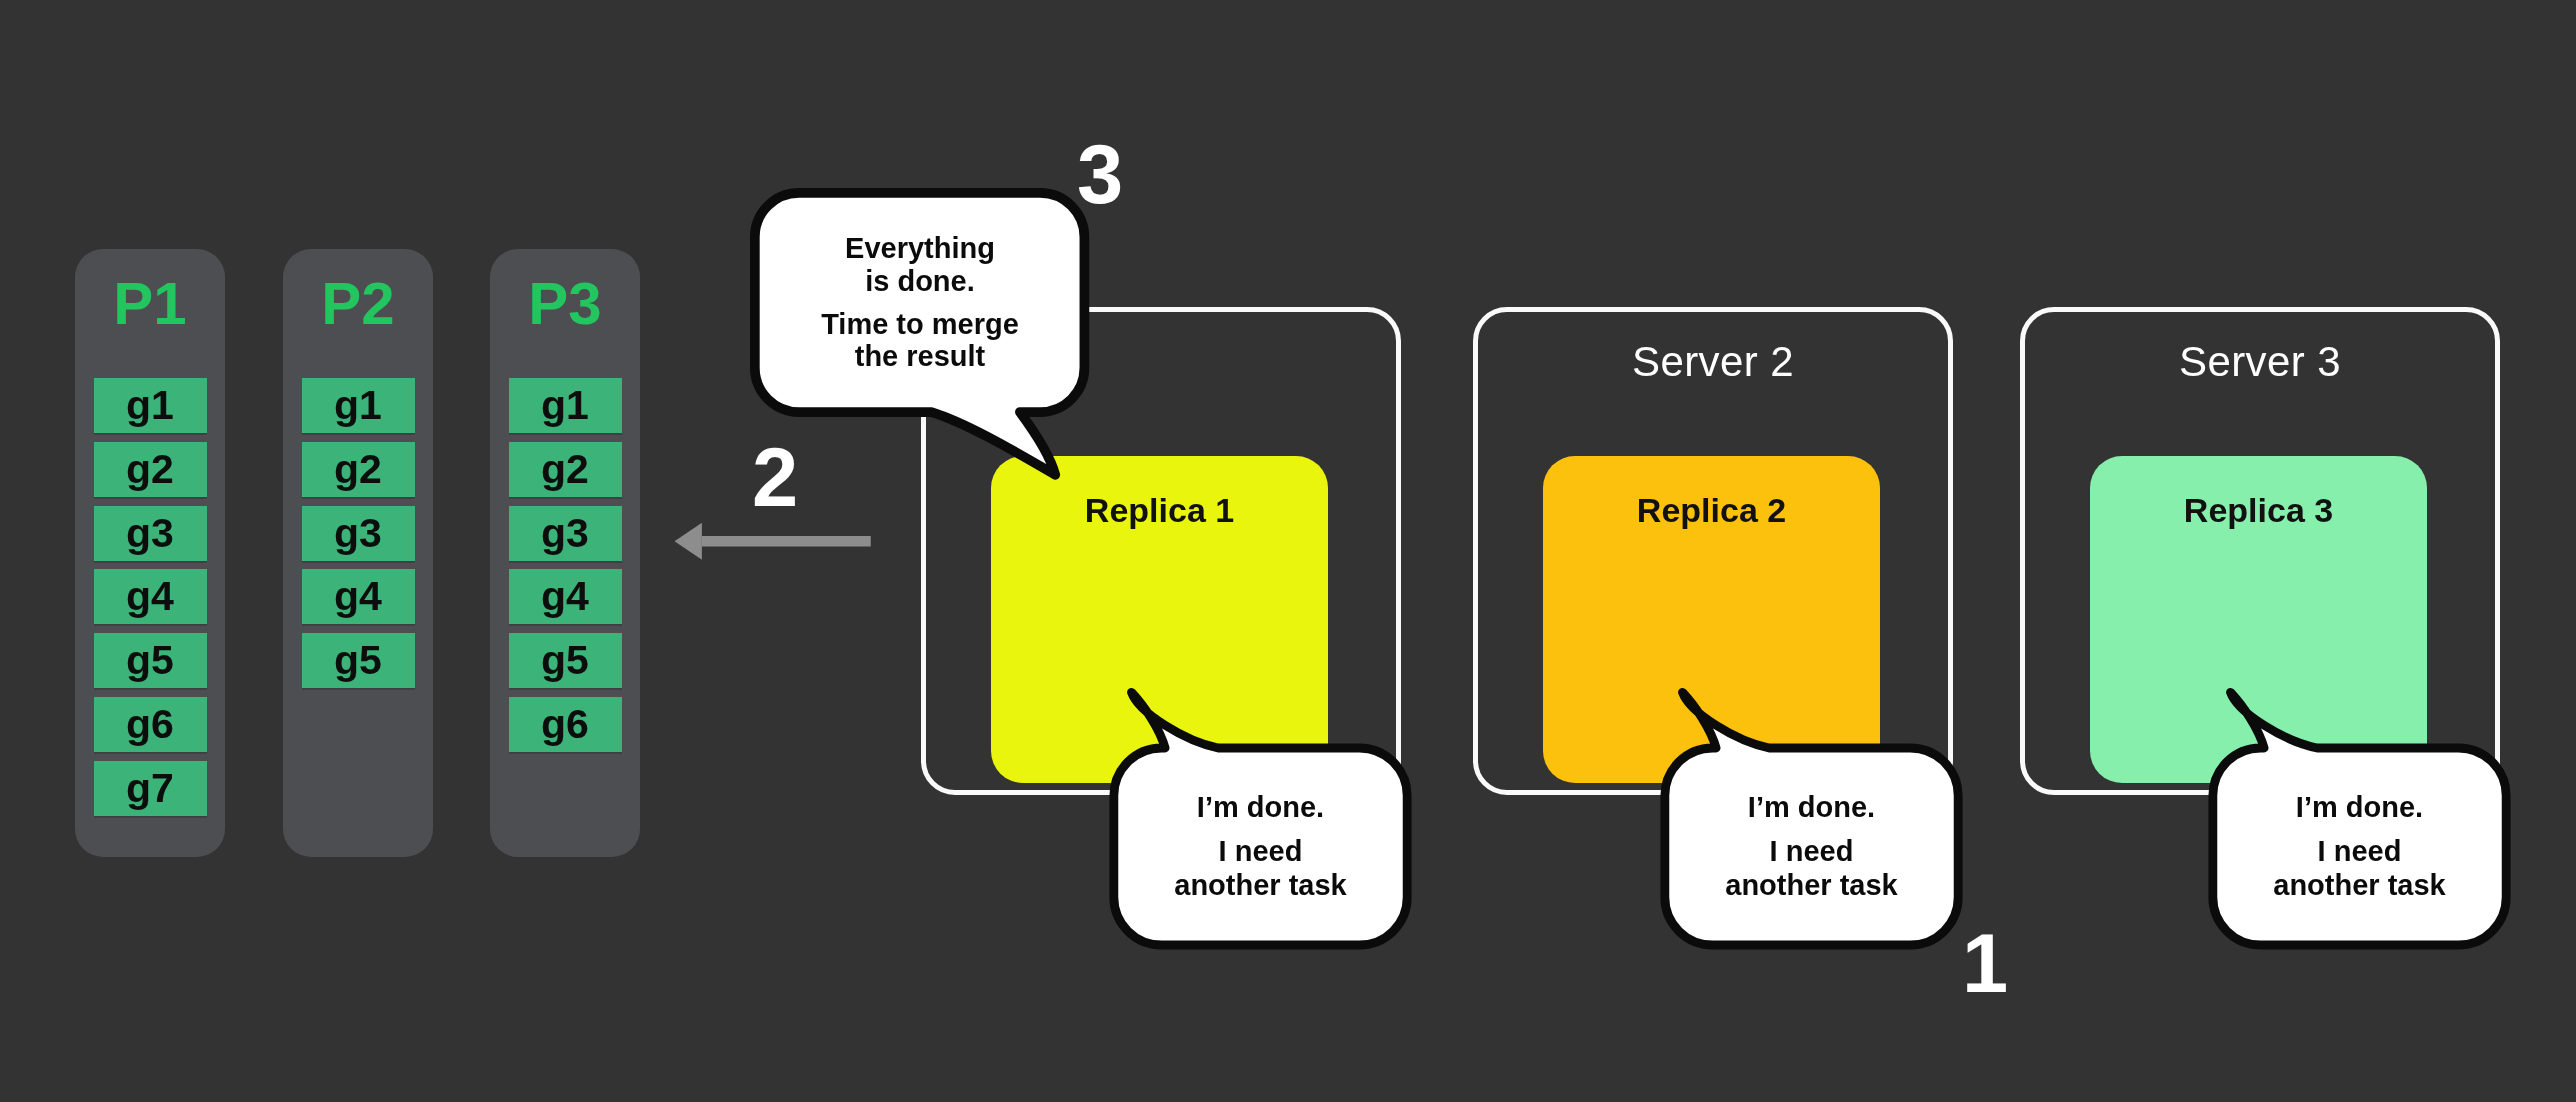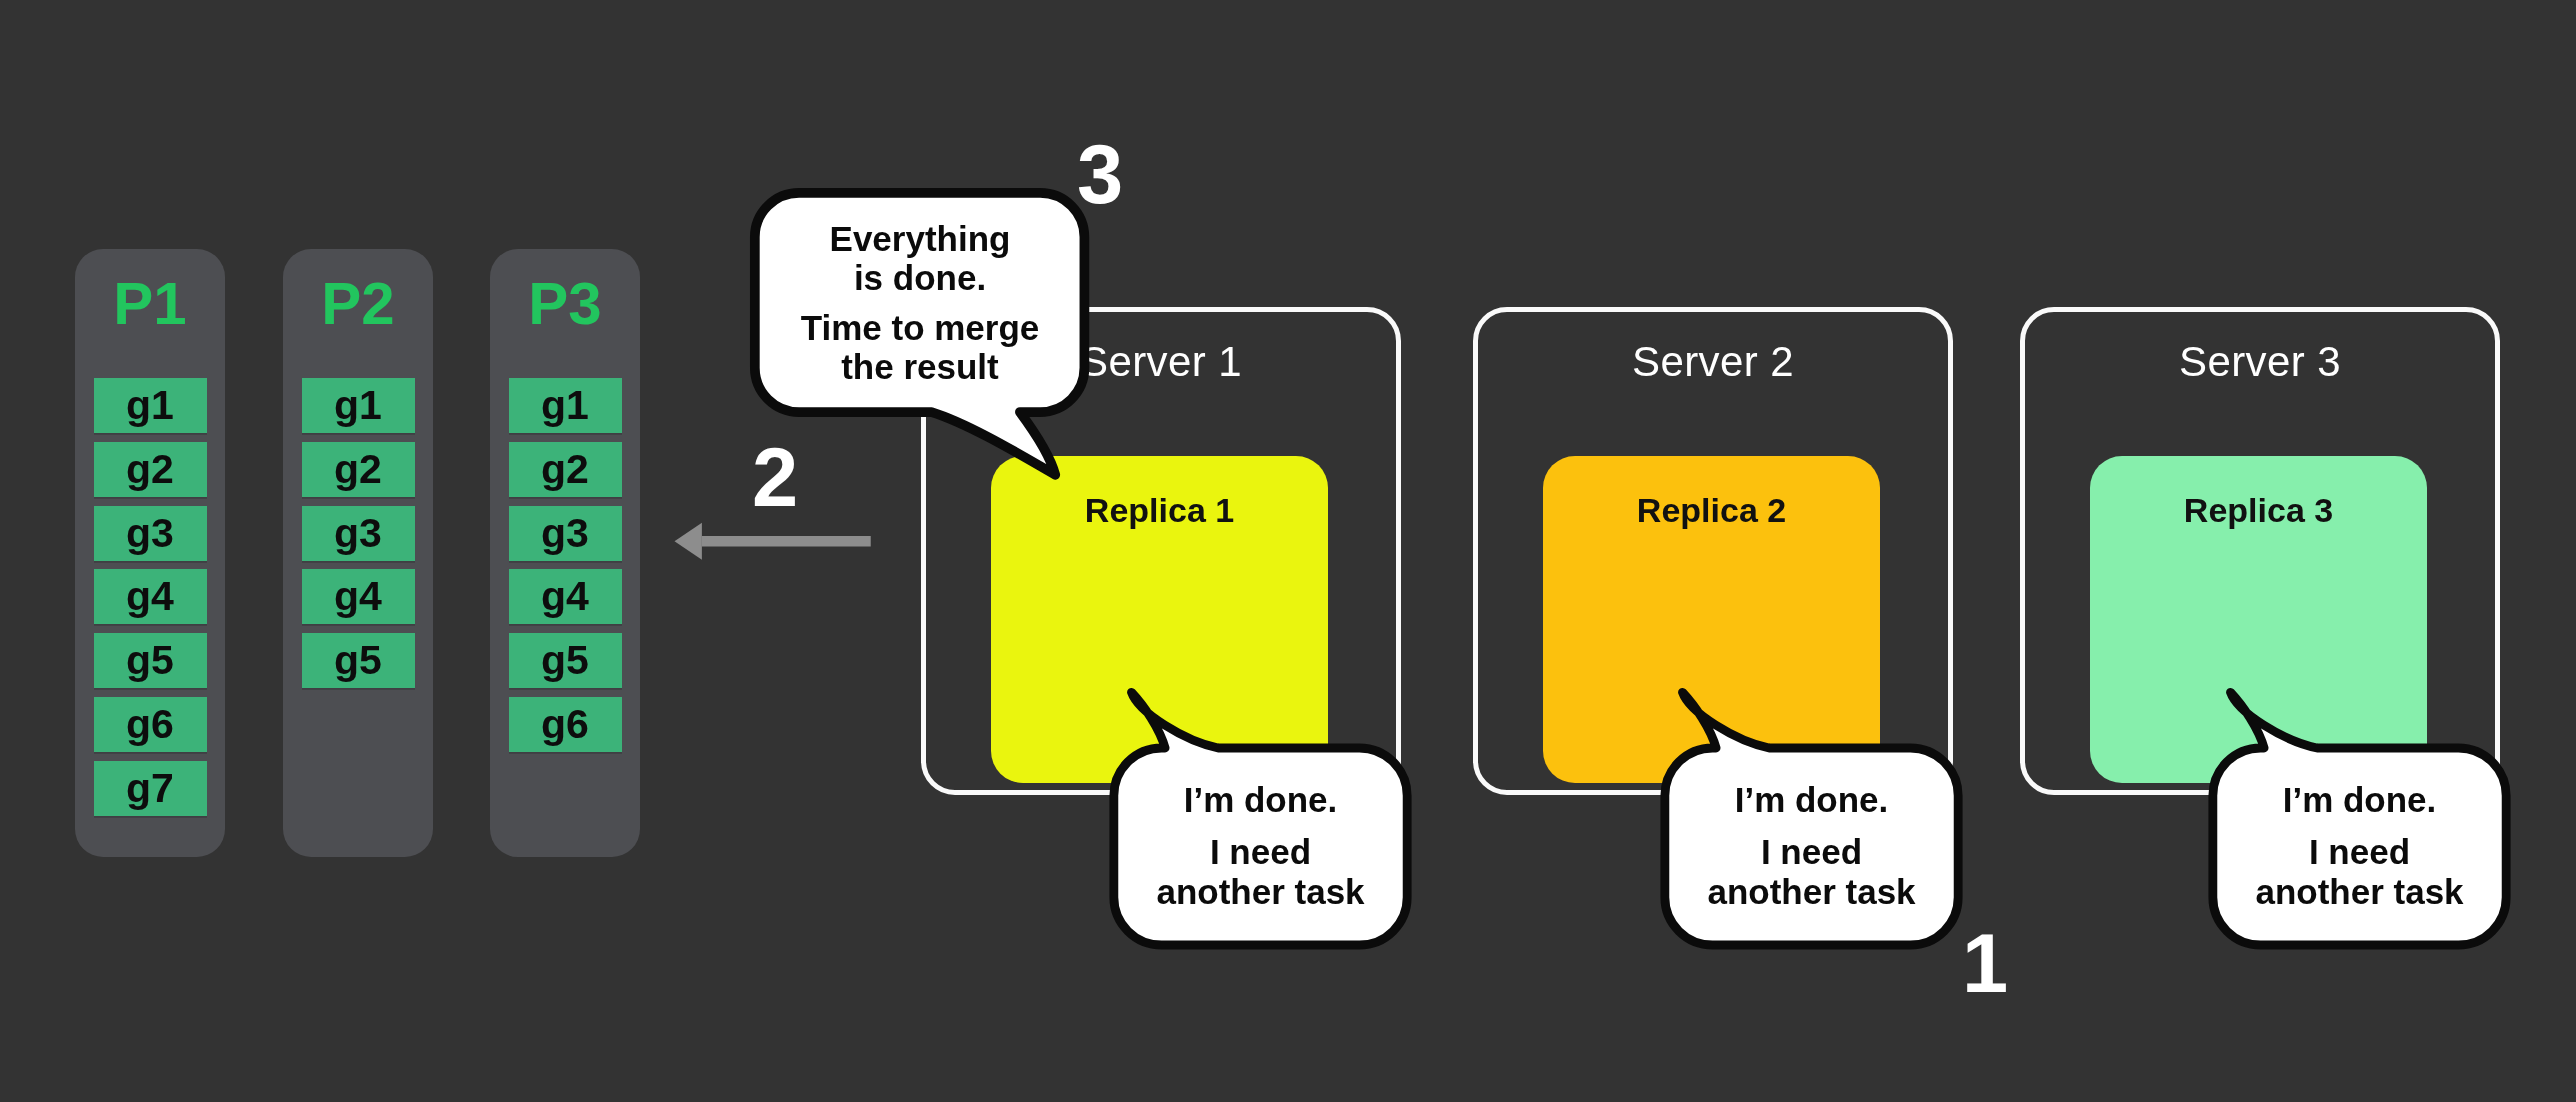--- a/index.html
+++ b/index.html
@@ -39,21 +39,21 @@
   }
   .replica-label{
     padding-top:37px;text-align:center;font-size:34px;font-weight:bold;
     color:#111111;line-height:1;
   }
   
   .bubble-svg{position:absolute;overflow:visible;z-index:5;}
   .btext{
     position:absolute;z-index:6;display:flex;flex-direction:column;
     align-items:center;justify-content:center;text-align:center;
-    color:#0B0B0B;font-weight:bold;font-size:35px;line-height:1.16;
+    color:#0B0B0B;font-weight:bold;font-size:29px;line-height:1.16;
   }
   .btext .gap{margin-top:10.6px;}
   
   .stepnum{
     position:absolute;width:88px;text-align:center;color:#FFFFFF;
     font-size:83px;font-weight:bold;line-height:1;z-index:7;
   }
   .arrow-svg{position:absolute;left:663px;top:512px;z-index:2;}
 </style>
 </head>
@@ -97,21 +97,20 @@
     </div>
   </section>
 
   <svg class="arrow-svg" width="221" height="62" viewBox="0 0 250 70">
     <line x1="235" y1="33" x2="44" y2="33" stroke="#8D8D8D" stroke-width="12"></line>
     <polygon points="13,33 44,12 44,54" fill="#8D8D8D"></polygon>
   </svg>
   <div class="stepnum" style="left:731px;top:436px">2</div>
 
   <section class="server" style="left:921px">
-    <div class="server-title">Server 1</div>
     <div class="replica" style="background: rgb(234, 245, 14);">
       <div class="replica-label">Replica 1</div>
     </div>
   </section>
 
   <section class="server" style="left:1473px">
     <div class="server-title">Server 2</div>
     <div class="replica" style="background: rgb(252, 193, 13);">
       <div class="replica-label">Replica 2</div>
     </div>

